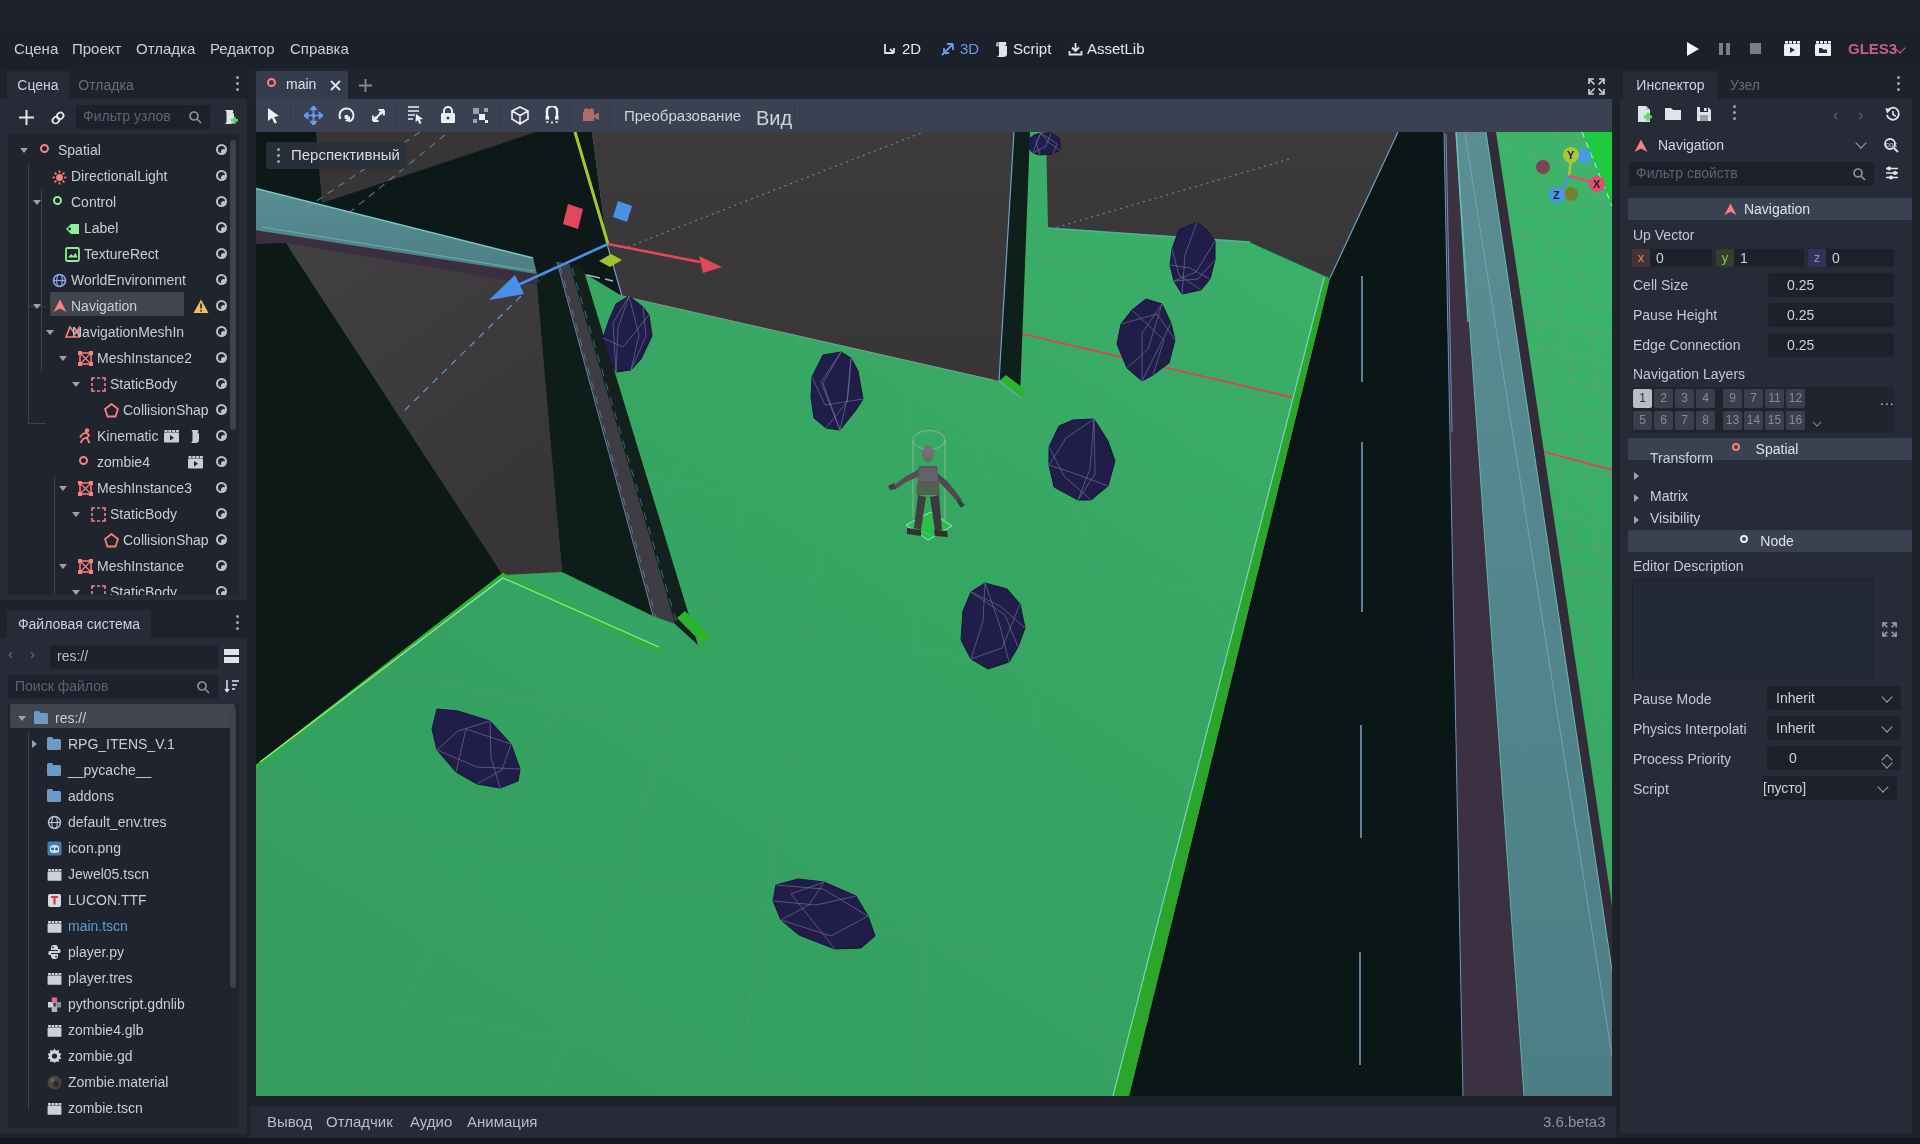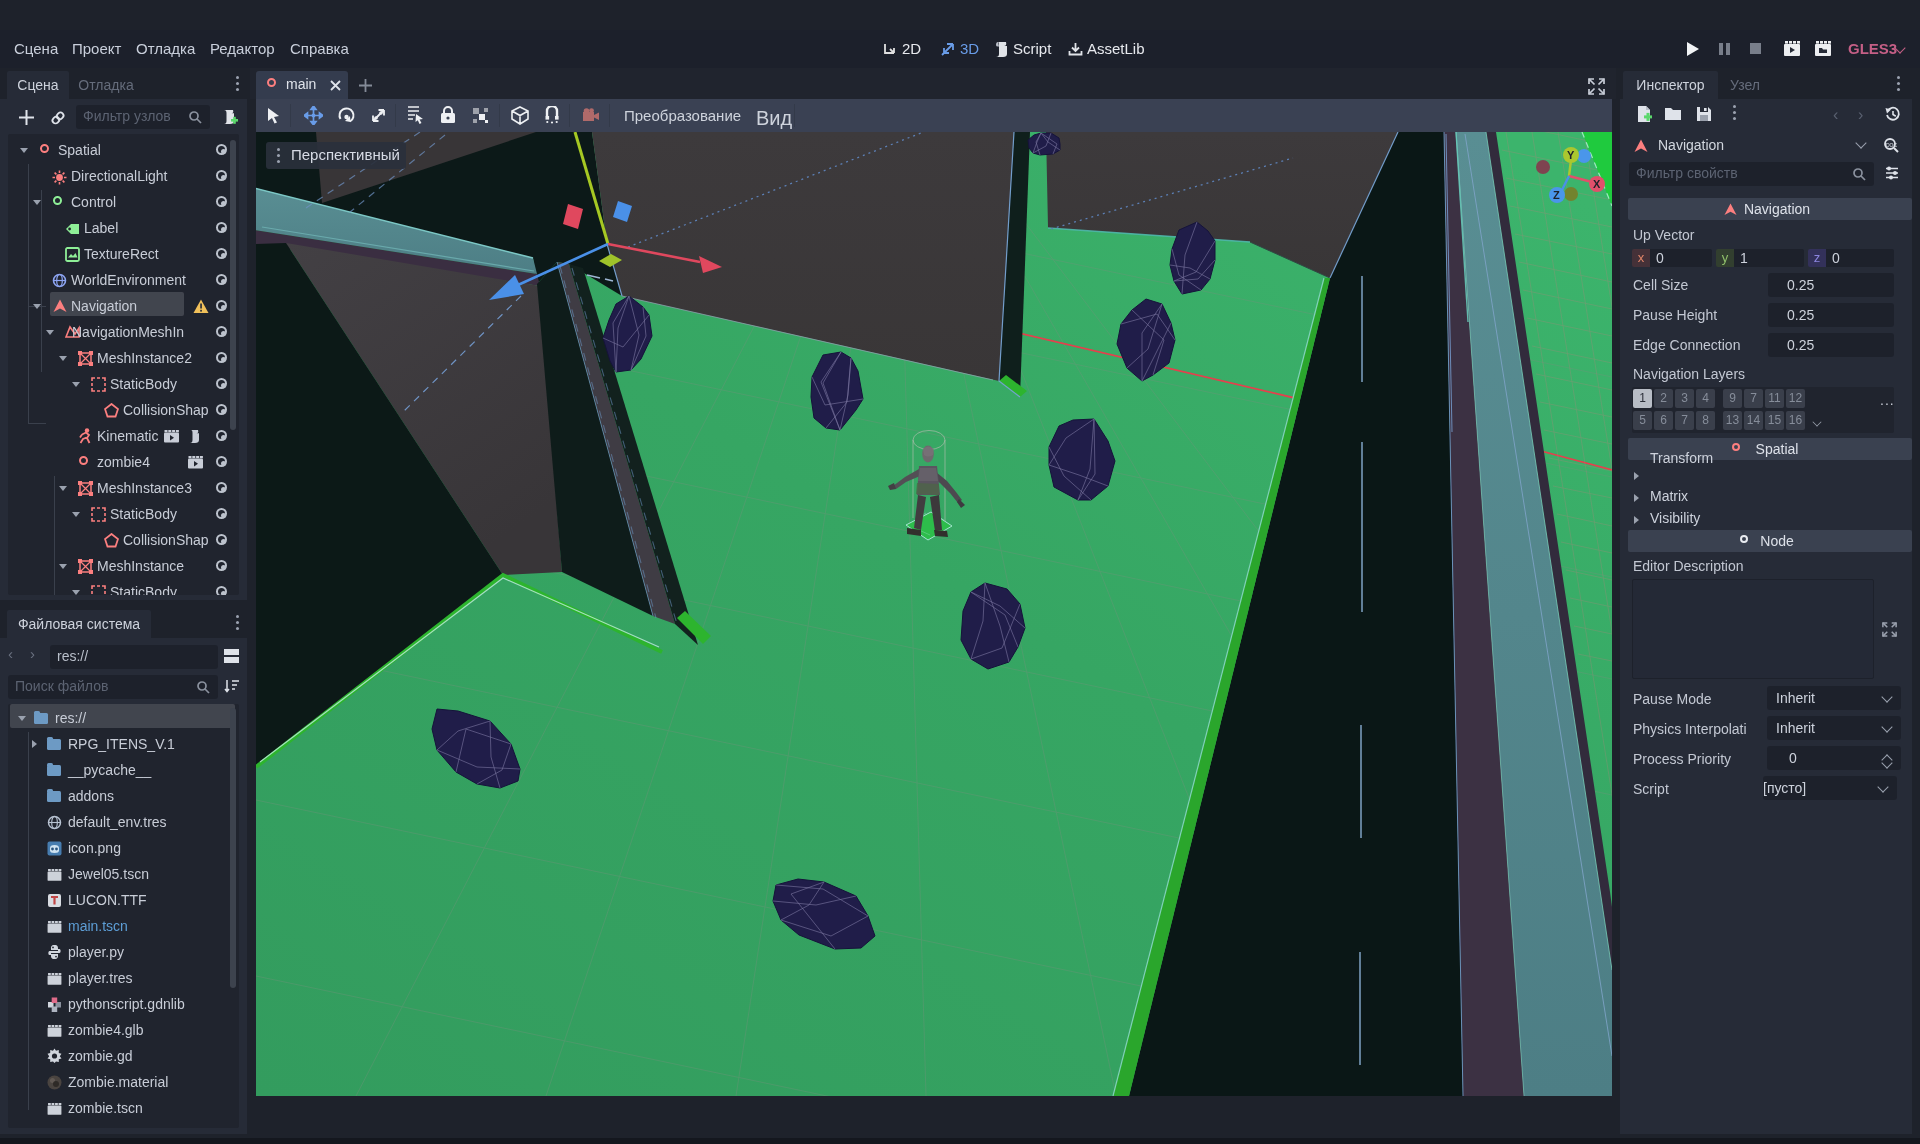--- a/index.html
+++ b/index.html
@@ -845,20 +845,27 @@
 <text x="1297" y="67" fill="#1d2128">Z</text>
 </g>
 </svg>
 
 <div class="abs" style="left:10px;top:10px;width:140px;height:27px;background:rgba(42,48,60,0.92);border-radius:3px">
   <div class="dots3" style="left:11px;top:6px"></div>
   <span class="abs" style="left:25px;top:4px;font-size:15px;color:#d8dce6">Перспективный</span>
 </div>
 </div>
 
+<div class="abs" style="left:250px;top:1106px;width:1366px;height:32px;background:#262b37">
+  <span class="abs" style="left:17px;top:7px;font-size:15px;color:#b8bec9">Вывод</span>
+  <span class="abs" style="left:76px;top:7px;font-size:15px;color:#b8bec9">Отладчик</span>
+  <span class="abs" style="left:160px;top:7px;font-size:15px;color:#b8bec9">Аудио</span>
+  <span class="abs" style="left:217px;top:7px;font-size:15px;color:#b8bec9">Анимация</span>
+  <span class="abs" style="left:1293px;top:7px;font-size:15px;color:#8c93a0">3.6.beta3</span>
+</div>
 <div class="abs" style="left:0;top:1138px;width:1920px;height:6px;background:#14171e"></div>
 
 <div class="abs dock" style="left:1616px;top:68px;width:304px;height:1070px"></div>
 <div class="abs tab on" style="left:1623px;top:71px;width:95px">Инспектор</div>
 <div class="abs tab off" style="left:1718px;top:71px;width:54px">Узел</div>
 <div class="dots3 abs" style="left:1897px;top:76px"></div>
 <div class="panel" style="left:1620px;top:99px;width:292px;height:1035px">
 
   <svg class="ic" style="left:16px;top:6px" width="16" height="18" viewBox="0 0 16 18">
         <path d="M2 1 H10 L14 5 V17 H2 Z" fill="#dfe3ea"></path>

